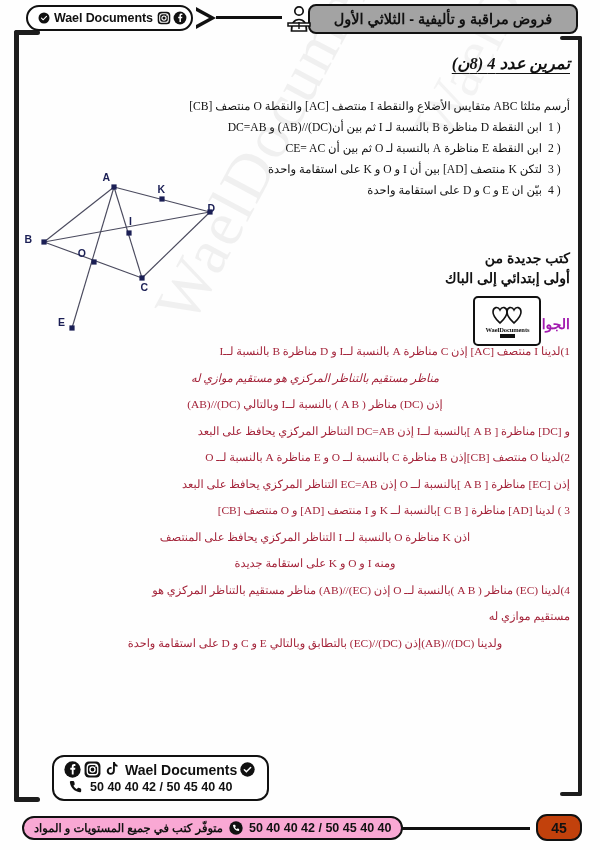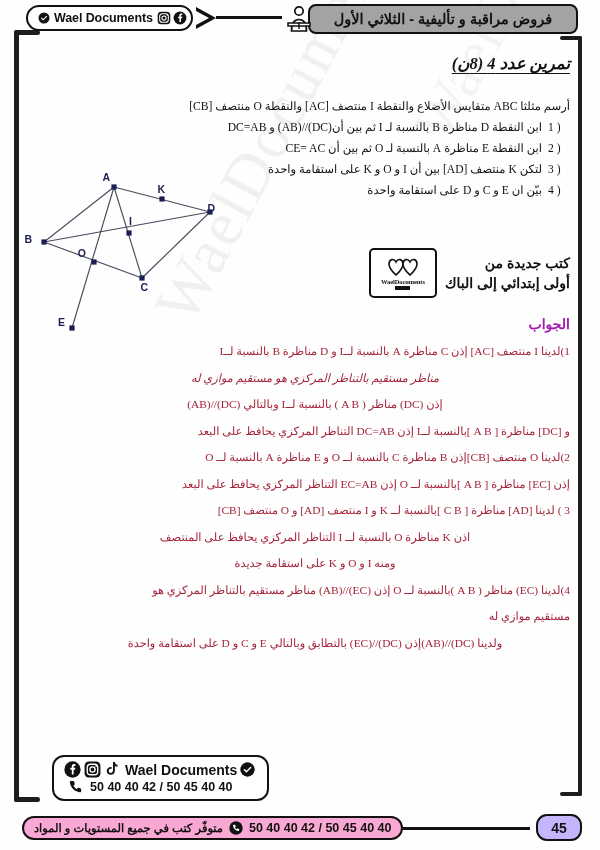--- a/index.html
+++ b/index.html
@@ -144,21 +144,21 @@
 
   
   .figure {
     position: absolute; left: 24px; top: 165px;
     width: 215px; height: 165px;
   }
 
   
   .promo {
     position: absolute; right: 30px; top: 248px;
-    display: flex; flex-direction: row; align-items: center;
+    display: flex; flex-direction: column; align-items: center;
     gap: 8px; direction: rtl;
     z-index: 3;
   }
   .promo-text {
     font-family: "Liberation Sans", sans-serif;
     font-weight: bold; font-size: 14px; color: #111;
     line-height: 20px; text-align: right; white-space: nowrap;
   }
   .promo-logo {
     border: 2px solid #111; border-radius: 5px;
@@ -262,21 +262,21 @@
     direction: ltr; white-space: nowrap;
   }
   .banner-connector {
     position: absolute; left: 352px; top: 827px;
     width: 178px; height: 3px; background: #111; z-index: 3;
   }
   .page-num {
     position: absolute; right: 18px; top: 814px;
     width: 46px; height: 27px;
     border: 2.4px solid #111; border-radius: 11px;
-    background: #c4b5fd;
+    background: #c2410c;
     display: flex; align-items: center; justify-content: center;
     font-family: "Liberation Sans", sans-serif;
     font-weight: bold; font-size: 14px; color: #111;
     z-index: 5;
   }
 
   svg { display: block; }
 </style>
 </head>
 <body>

